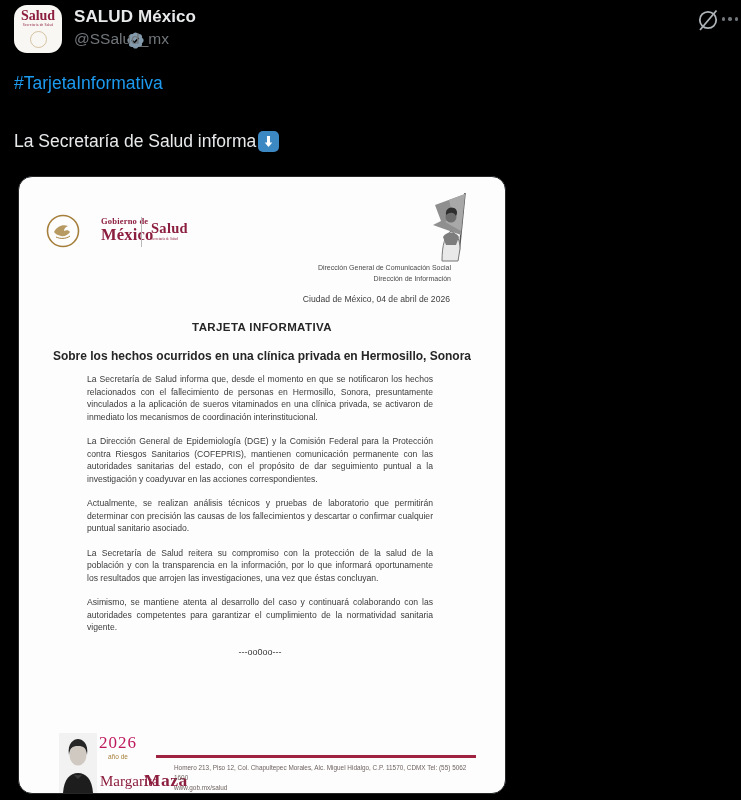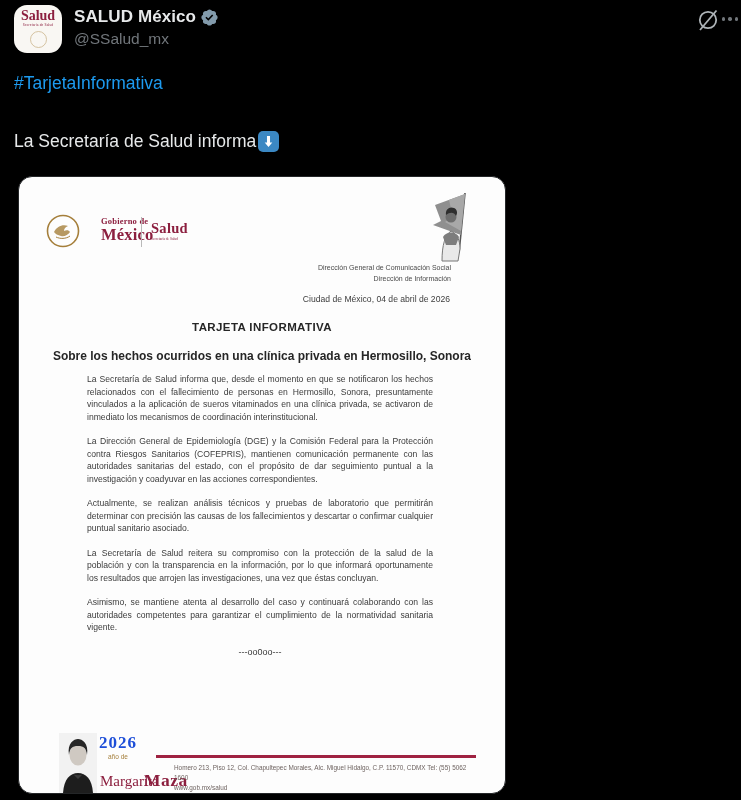--- a/index.html
+++ b/index.html
@@ -8,21 +8,21 @@
     font-family:"Liberation Sans",sans-serif;
   }
   .abs{position:absolute;}
 
   
   .avatar{left:14px;top:5px;width:48px;height:48px;border-radius:13px;background:#f9f7f3;
     display:flex;flex-direction:column;align-items:center;cursor:pointer;}
   .avatar-word{font-family:"Liberation Serif",serif;font-weight:bold;color:#8c1f3f;font-size:14px;margin-top:4px;line-height:14px;}
   .avatar-sub{font-size:3px;color:#8c1f3f;letter-spacing:.2px;}
   .avatar-seal{width:15px;height:15px;border-radius:50%;border:1.5px solid #c8b287;margin-top:4px;opacity:.75;}
-  .name-row{left:74px;top:7px;display:flex;align-items:center;gap:4px;}
+  .name-row{left:74px;top:7px;display:flex;align-items:center;gap:4px;flex-direction:column;}
   .display-name{color:#e7e9ea;font-size:17px;font-weight:700;letter-spacing:.1px;}
   .handle{left:74px;top:30px;color:#71767b;font-size:15.5px;}
   .grok-btn{left:695px;top:7px;width:26px;height:26px;cursor:pointer;}
   .more-btn{left:719px;top:9px;width:22px;height:20px;cursor:pointer;display:flex;gap:3px;align-items:center;justify-content:center;}
   .dot{width:3.4px;height:3.4px;border-radius:50%;background:#71767b;}
 
   
   .hashtag{left:14px;top:73px;color:#1d9bf0;font-size:17.5px;cursor:pointer;}
   .tweet-line{left:14px;top:131px;color:#e7e9ea;font-size:17.5px;display:flex;align-items:center;gap:2px;}
   .emoji-down{width:21px;height:21px;border-radius:5px;background:#3b88c3;display:flex;align-items:center;justify-content:center;}
@@ -46,21 +46,21 @@
   .dateline{right:55px;top:117px;font-size:8.6px;color:#3d3d3d;}
 
   .doc-title{left:0;top:144px;width:100%;text-align:center;font-size:11.5px;font-weight:bold;color:#262626;letter-spacing:.4px;}
   .doc-subtitle{left:0;top:172px;width:100%;text-align:center;font-size:12px;font-weight:bold;color:#262626;}
 
   .doc-body{left:68px;top:196px;width:346px;font-size:8.6px;line-height:12.5px;text-align:justify;color:#3b3b3b;}
   .doc-body p{margin:0 0 12px 0;}
   .separator{text-align:center;font-size:9px;color:#3b3b3b;margin-top:2px;}
 
   .portrait{left:40px;top:556px;width:38px;height:60px;}
-  .year-num{left:80px;top:556px;font-family:"Liberation Serif",serif;font-weight:bold;font-size:17px;color:#1d4ed8;letter-spacing:1px;}
+  .year-num{left:80px;top:556px;font-family:"Liberation Serif",serif;font-weight:normal;font-size:17px;color:#be185d;letter-spacing:1px;}
   .year-sub{left:89px;top:576px;font-size:6.5px;color:#a57f3b;}
   .marg-name{left:81px;top:584px;font-family:"Liberation Serif",serif;font-weight:normal;font-size:15px;color:#8c1f3f;margin-top:12px;}
   .maza-name{left:81px;top:593px;font-family:"Liberation Serif",serif;font-weight:bold;font-size:17.5px;color:#8c1f3f;letter-spacing:.5px;margin-left:44px;}
   .footer-line{left:137px;top:578px;width:320px;height:2.5px;background:#9f2241;}
   .address{left:155px;top:586px;width:305px;font-size:6.4px;color:#6e6360;line-height:10px;}
 </style>
 </head>
 <body>
 
 <div class="abs avatar">

